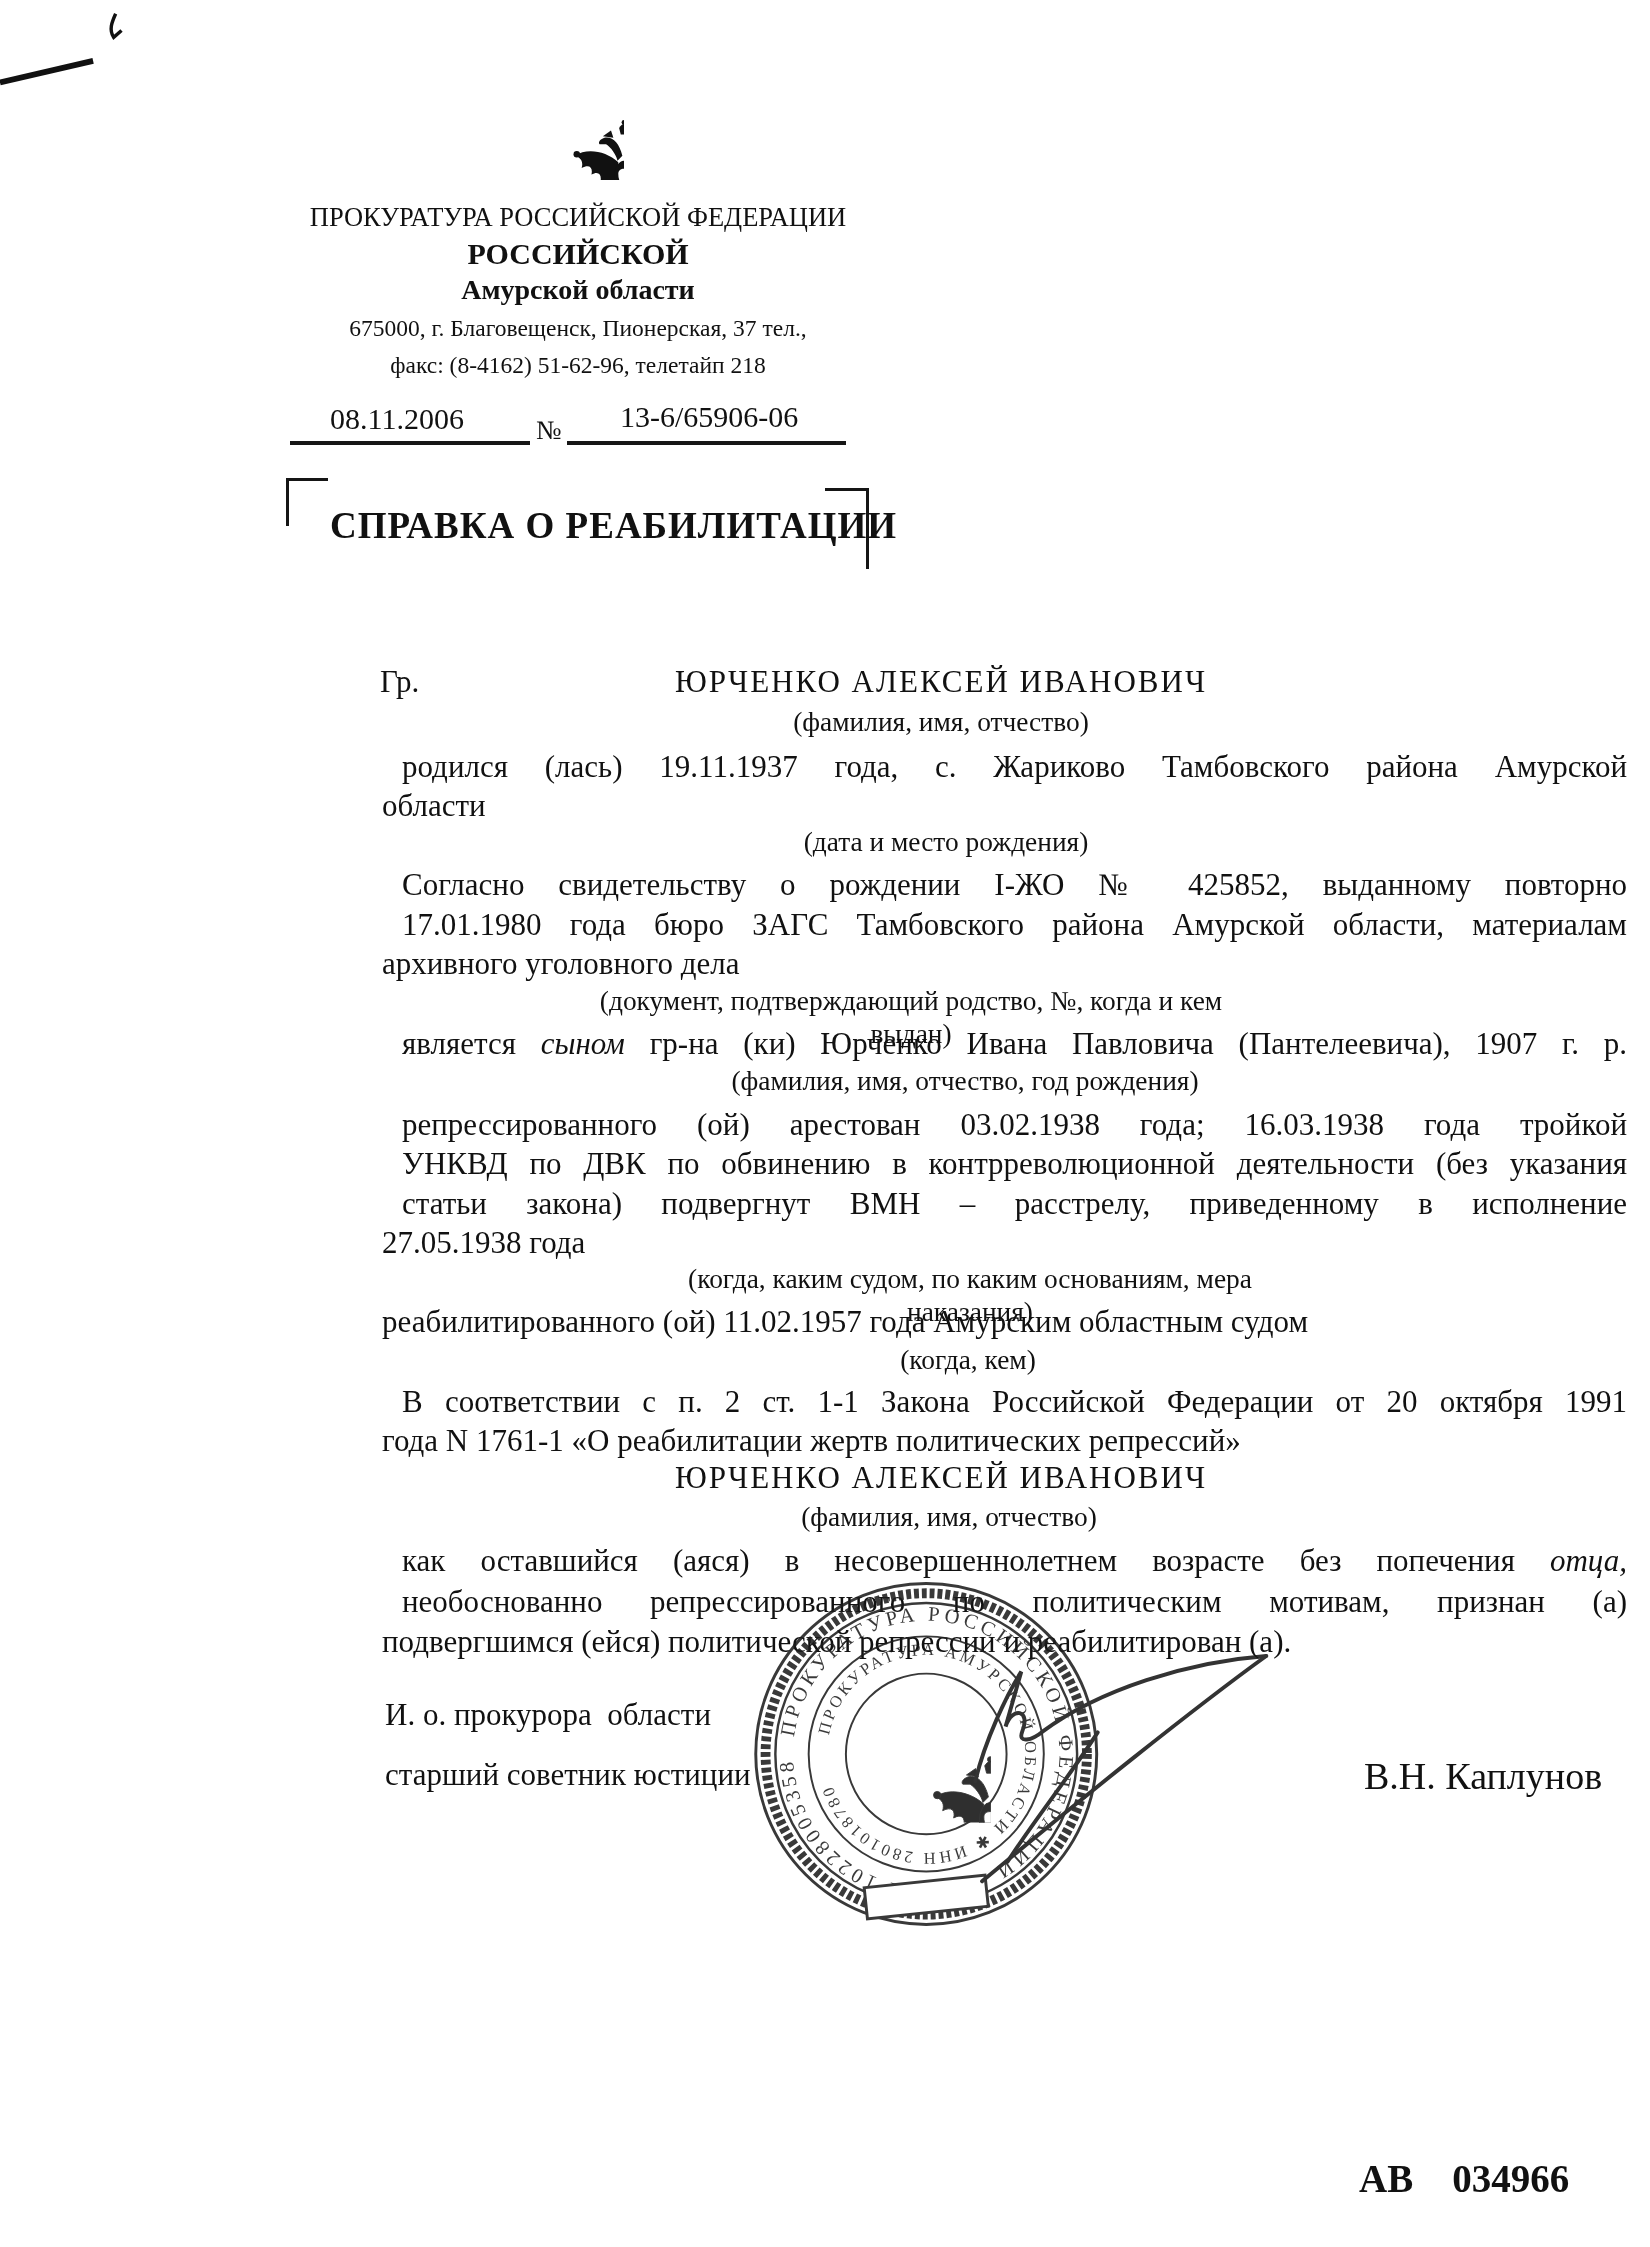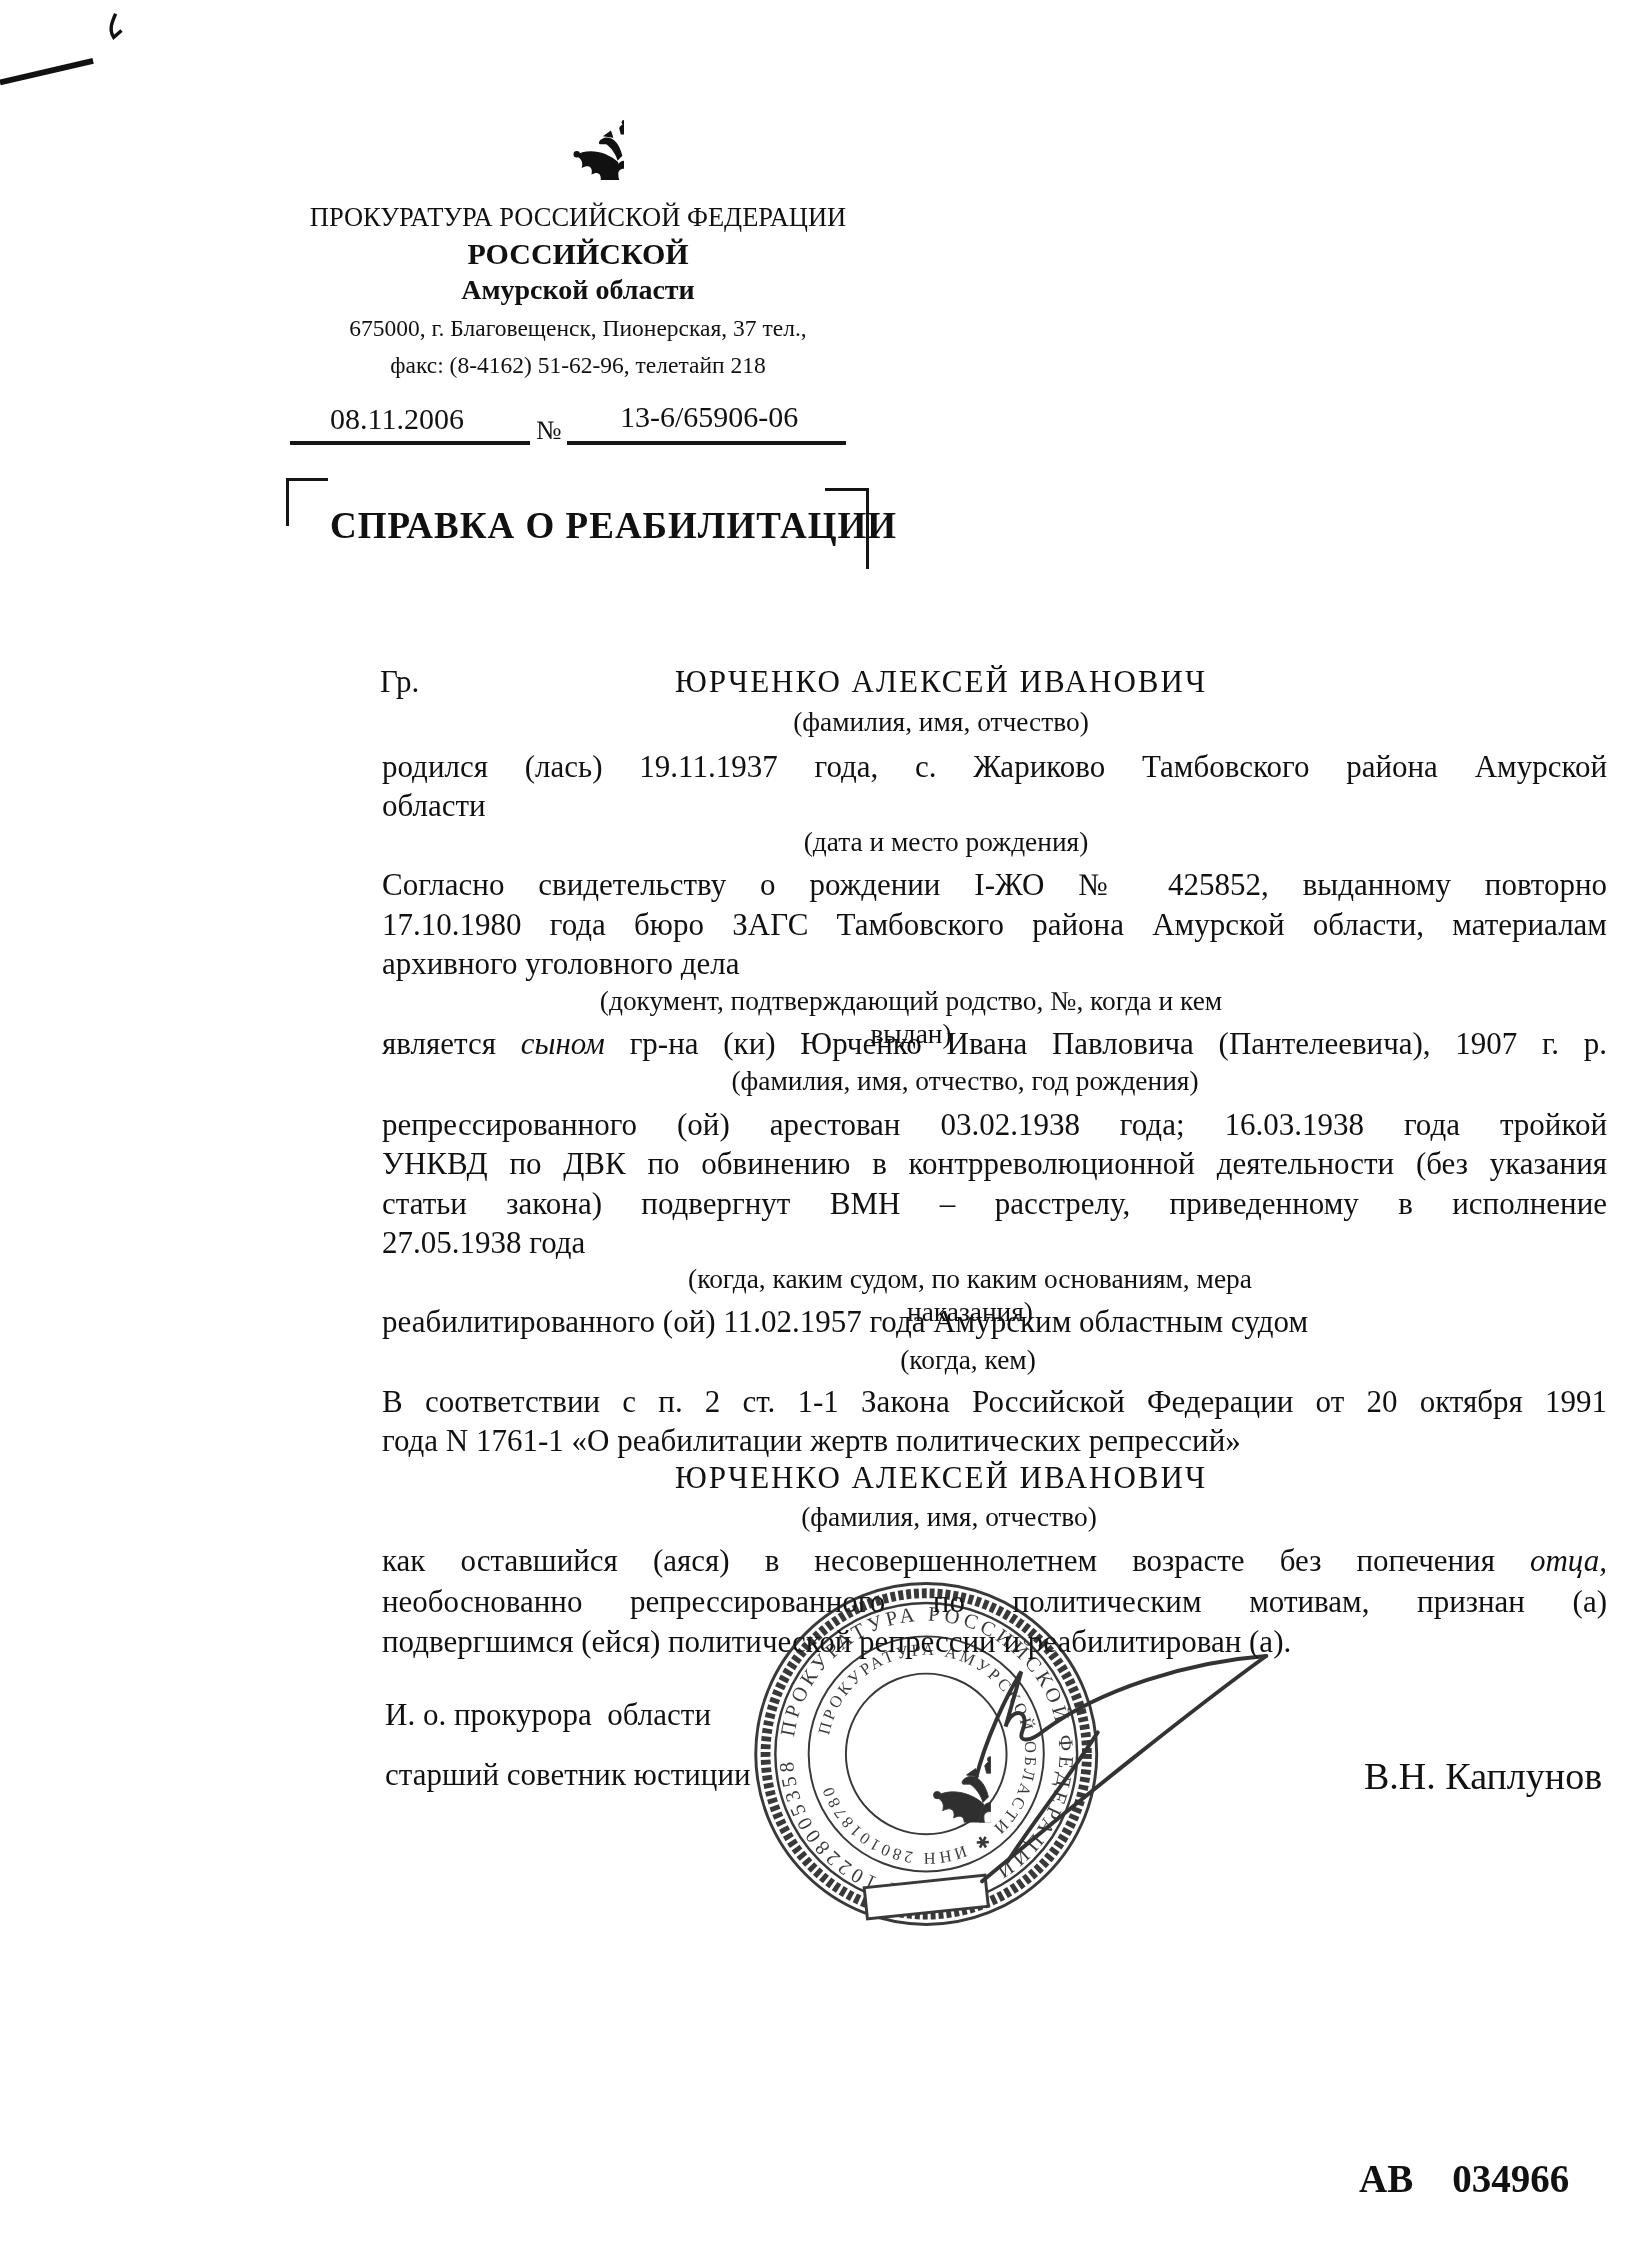--- a/index.html
+++ b/index.html
@@ -9,21 +9,21 @@
     margin:0 auto;
     background:#ffffff;
     font-family:"Liberation Serif","DejaVu Serif",serif;
     color:#111;
     overflow:hidden;
   }
   .abs{position:absolute;}
   .bold{font-weight:bold;text-align:right;}
   .hdr{left:235px;width:686px;text-align:center;}
   .line{font-size:31px;line-height:1.2;}
-  .just{text-align:justify;text-align-last:justify;}
+  .just{text-align:justify;text-align-last:justify;margin-left:20px;}
   .hint{font-size:27.4px;text-align:center;line-height:1.2;}
   .nameline{font-size:31px;letter-spacing:2px;text-align:center;line-height:1.2;}
   .it{font-style:italic;}
   .rule{background:#161616;height:3.9px;}
   .bracket-l{border-top:3.9px solid #151515;border-left:3.9px solid #151515;}
   .bracket-r{border-top:3.9px solid #151515;border-right:3.9px solid #151515;}
   .sig-line{font-size:31px;white-space:pre;line-height:1.2;}
   .pre{white-space:pre;margin-left:36px;}
   svg text{font-family:"Liberation Serif","DejaVu Serif",serif;}
 </style>
@@ -80,21 +80,21 @@
 
   <div class="abs line" style="left:380px;top:663px">Гр.</div>
   <div class="abs nameline" style="left:647px;top:663px;width:588px">ЮРЧЕНКО АЛЕКСЕЙ ИВАНОВИЧ</div>
   <div class="abs hint" style="left:696px;top:706px;width:490px">(фамилия, имя, отчество)</div>
 
   <div class="abs line just" style="left:382px;top:748px;width:1225px">родился (лась)  19.11.1937 года, с. Жариково Тамбовского района Амурской</div>
   <div class="abs line" style="left:382px;top:787px">области</div>
   <div class="abs hint" style="left:701px;top:826px;width:490px">(дата и место рождения)</div>
 
   <div class="abs line just" style="left:382px;top:866px;width:1225px">Согласно свидетельству о рождении I-ЖО № 425852, выданному повторно</div>
-  <div class="abs line just" style="left:382px;top:906px;width:1225px">17.10.1980 года бюро ЗАГС Тамбовского района Амурской области, материалам</div>
+  <div class="abs line just" style="left:382px;top:906px;width:1225px">17.01.1980 года бюро ЗАГС Тамбовского района Амурской области, материалам</div>
   <div class="abs line" style="left:382px;top:945px">архивного уголовного дела</div>
   <div class="abs hint" style="left:568px;top:985px;width:686px">(документ, подтверждающий родство, №, когда и кем выдан)</div>
 
   <div class="abs line just" style="left:382px;top:1025px;width:1225px">
     <span>является </span><span class="it">сыном</span><span> гр-на (ки)  Юрченко Ивана Павловича (Пантелеевича), 1907 г. р.</span>
   </div>
   <div class="abs hint" style="left:671px;top:1065px;width:588px">(фамилия, имя, отчество, год рождения)</div>
 
   <div class="abs line just" style="left:382px;top:1106px;width:1225px">репрессированного (ой) арестован 03.02.1938 года; 16.03.1938 года тройкой</div>
   <div class="abs line just" style="left:382px;top:1145px;width:1225px">УНКВД по ДВК по обвинению в контрреволюционной деятельности (без указания</div>

